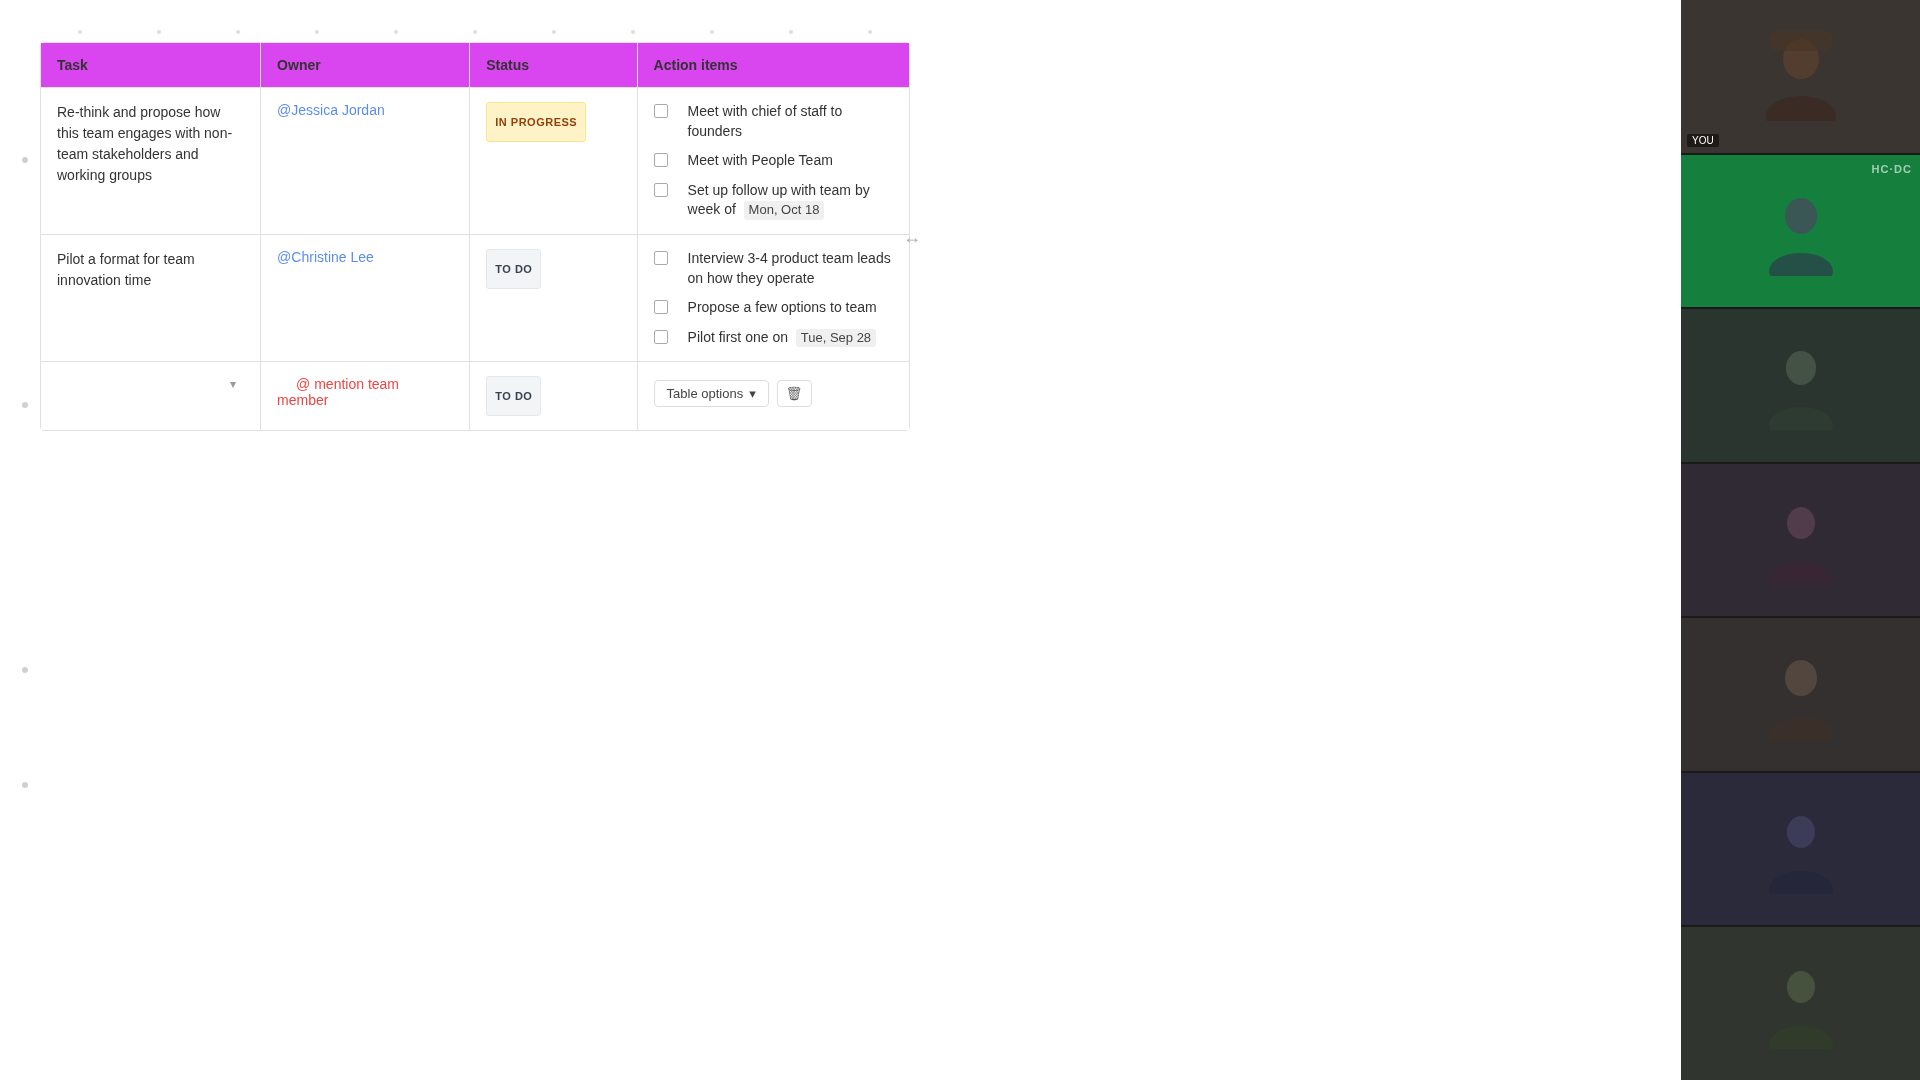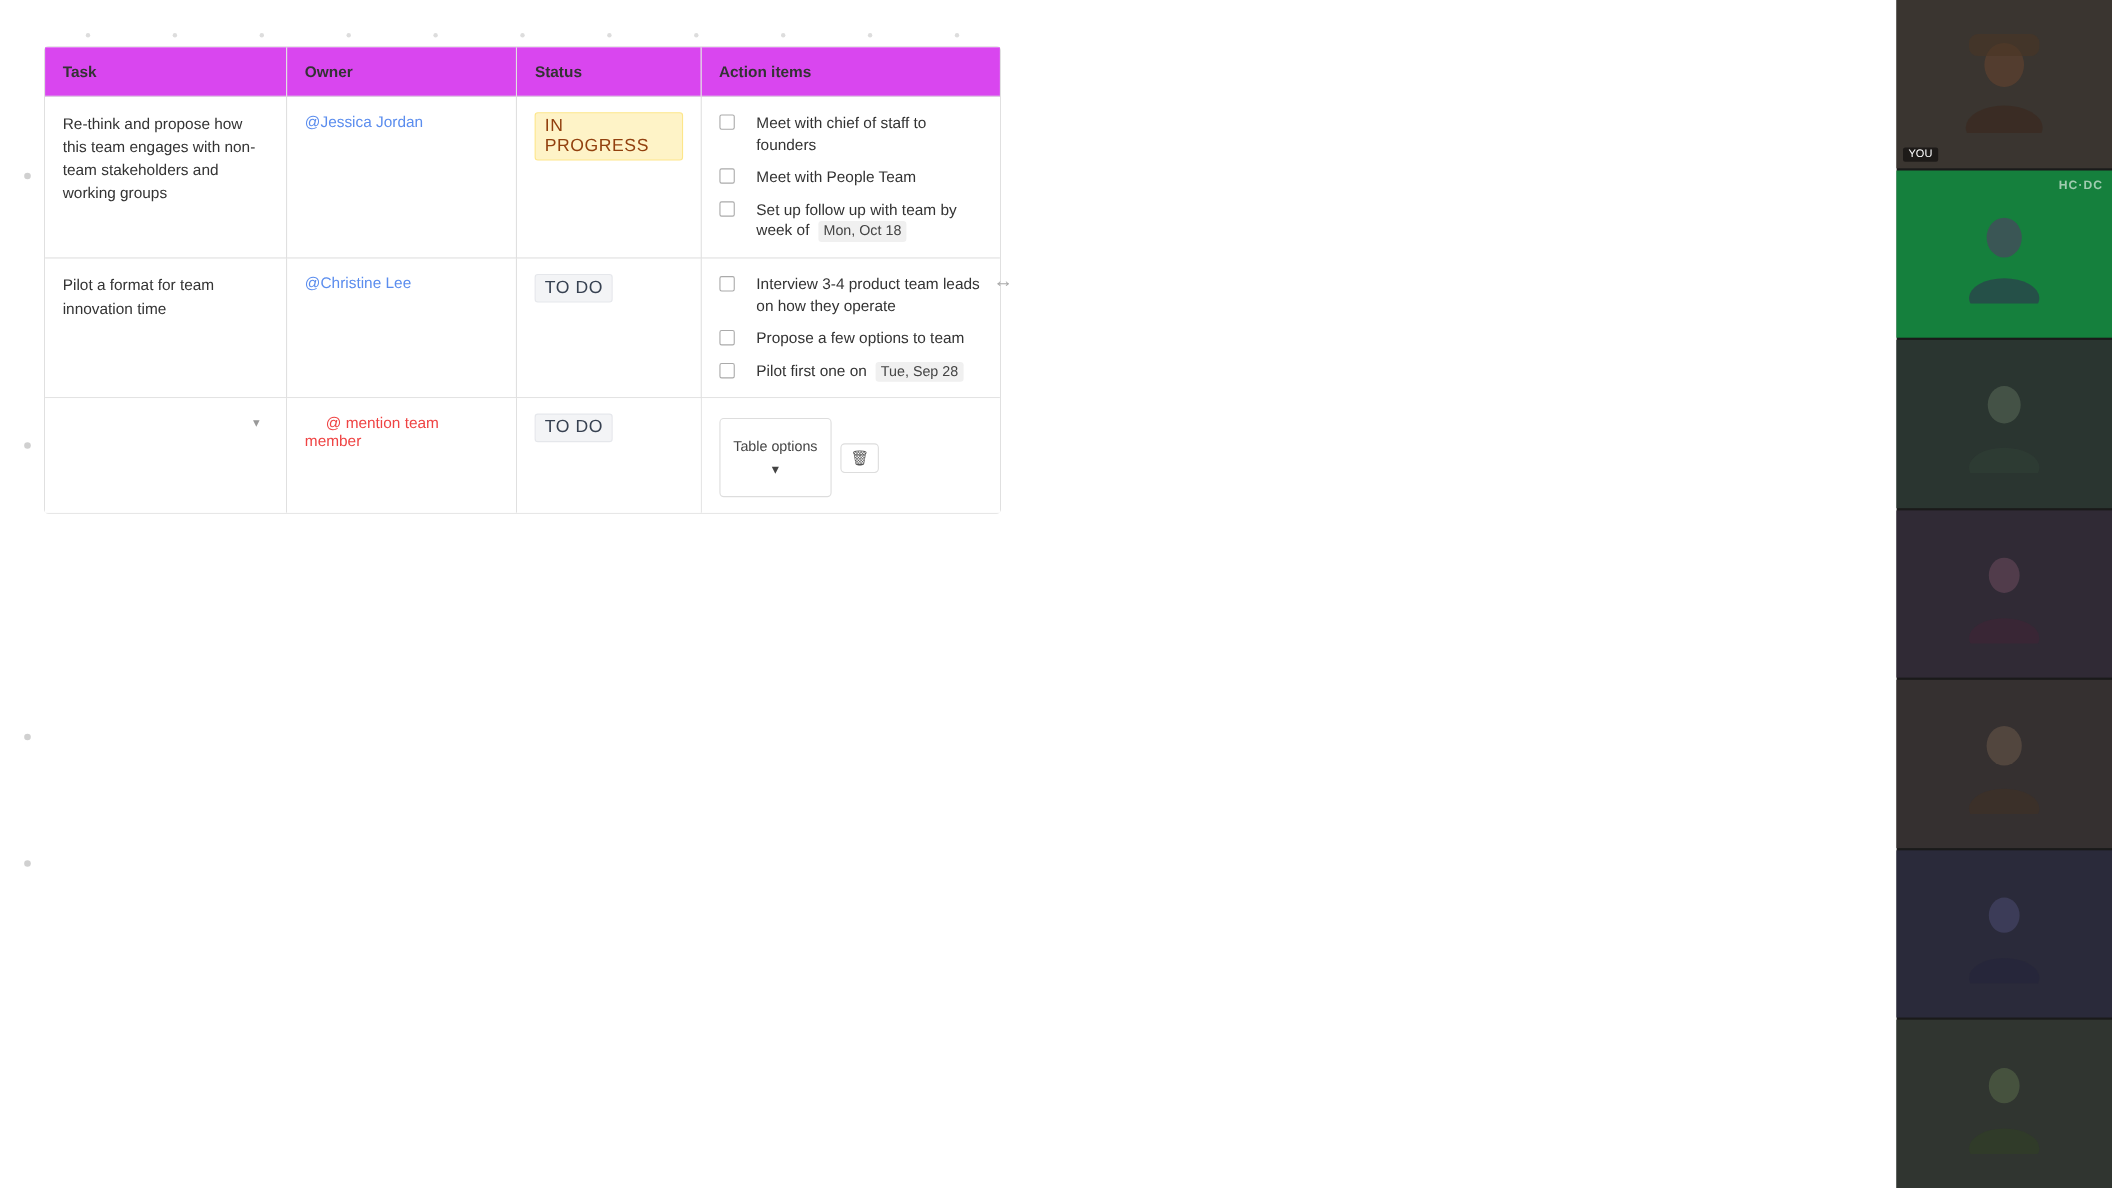--- a/index.html
+++ b/index.html
@@ -104,24 +104,24 @@
     }
 
     .owner-tag {
       color: #5b8dee;
       font-size: 14px;
     }
 
     
     .badge {
       display: inline-block;
-      padding: 3px 8px;
+      padding: 13px 8px;
       border-radius: 3px;
-      font-size: 16px;
-      font-weight: 400;
+      font-size: 11px;
+      font-weight: 700;
       letter-spacing: 0.5px;
     }
 
     .badge-in-progress {
       background: #fef3c7;
       color: #92400e;
       border: 1px solid #fde68a;
     }
 
     .badge-todo {
@@ -209,39 +209,38 @@
       gap: 8px;
     }
 
     .table-options-btn {
       display: flex;
       align-items: center;
       gap: 6px;
       background: #fff;
       border: 1px solid #ddd;
       border-radius: 4px;
-      padding: 17px 12px;
+      padding: 5px 12px;
       font-size: 13px;
       color: #444;
       cursor: pointer;
-      flex-direction: column;
     }
 
     .delete-btn {
       background: #fff;
       border: 1px solid #ddd;
       border-radius: 4px;
       padding: 5px 8px;
       cursor: pointer;
       color: #555;
     }
 
     
     .sidebar {
-      width: 196px;
+      width: 239px;
       background: #1a1a1a;
       display: flex;
       flex-direction: column;
       gap: 2px;
     }
 
     .video-tile {
       flex: 1;
       position: relative;
       overflow: hidden;

